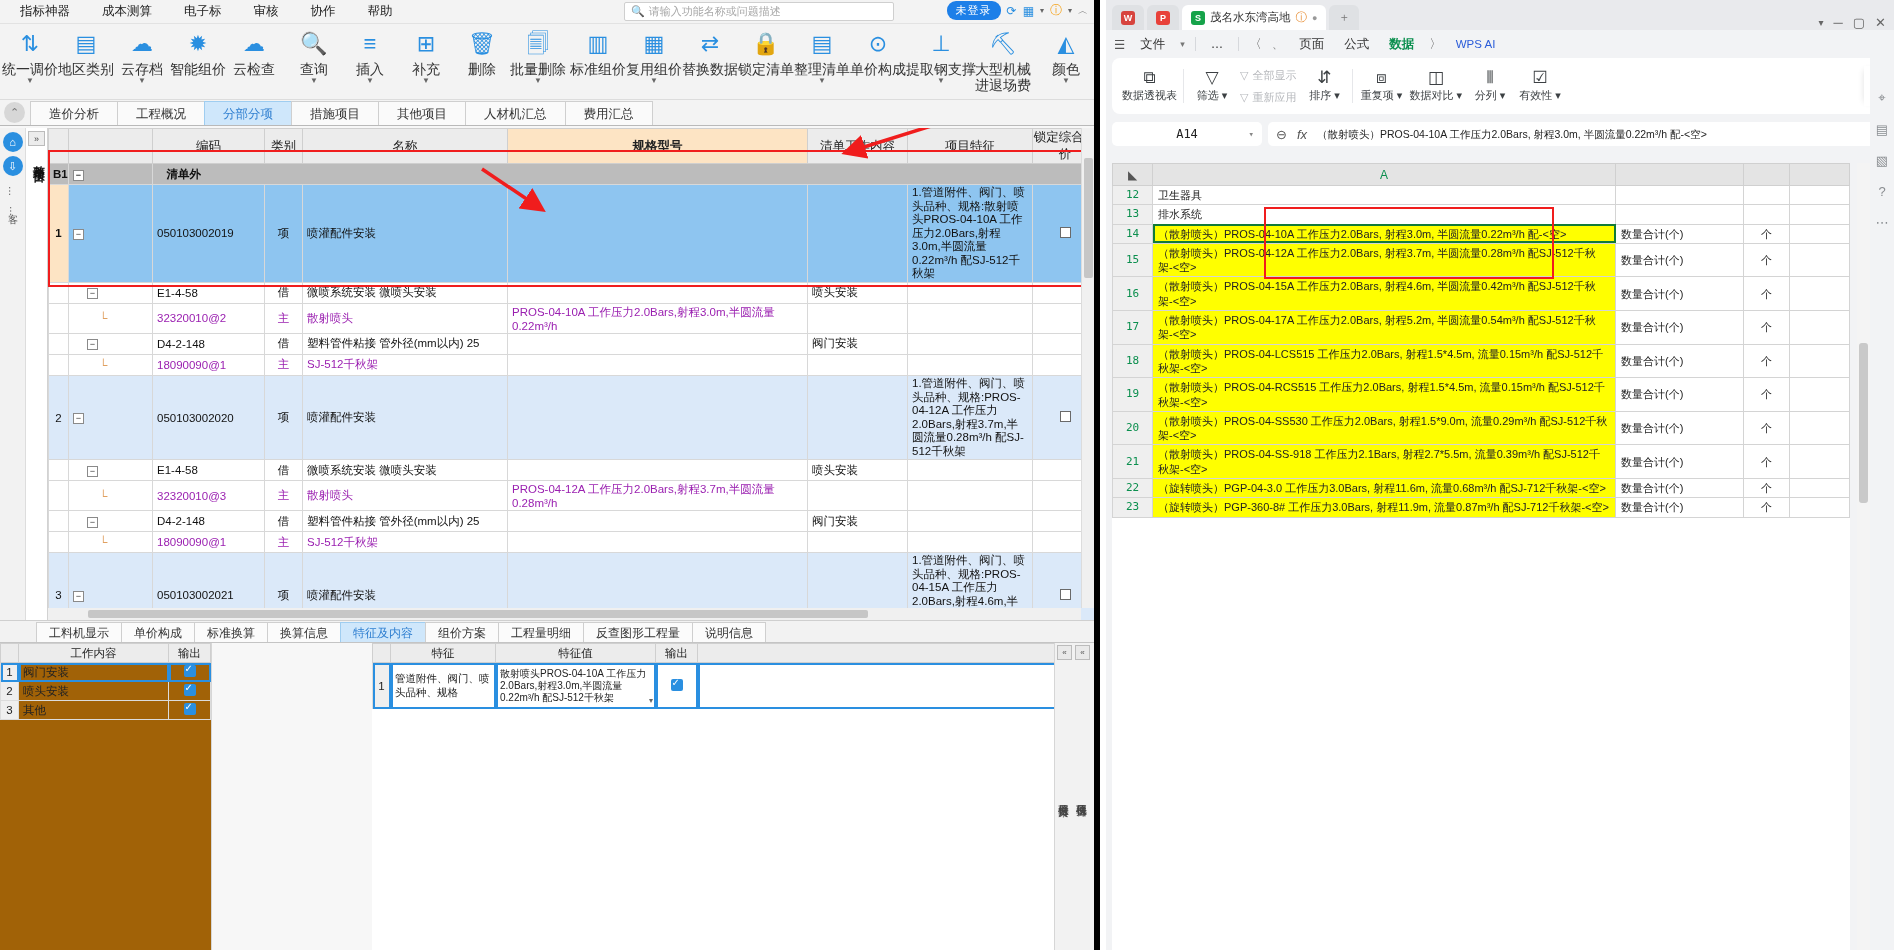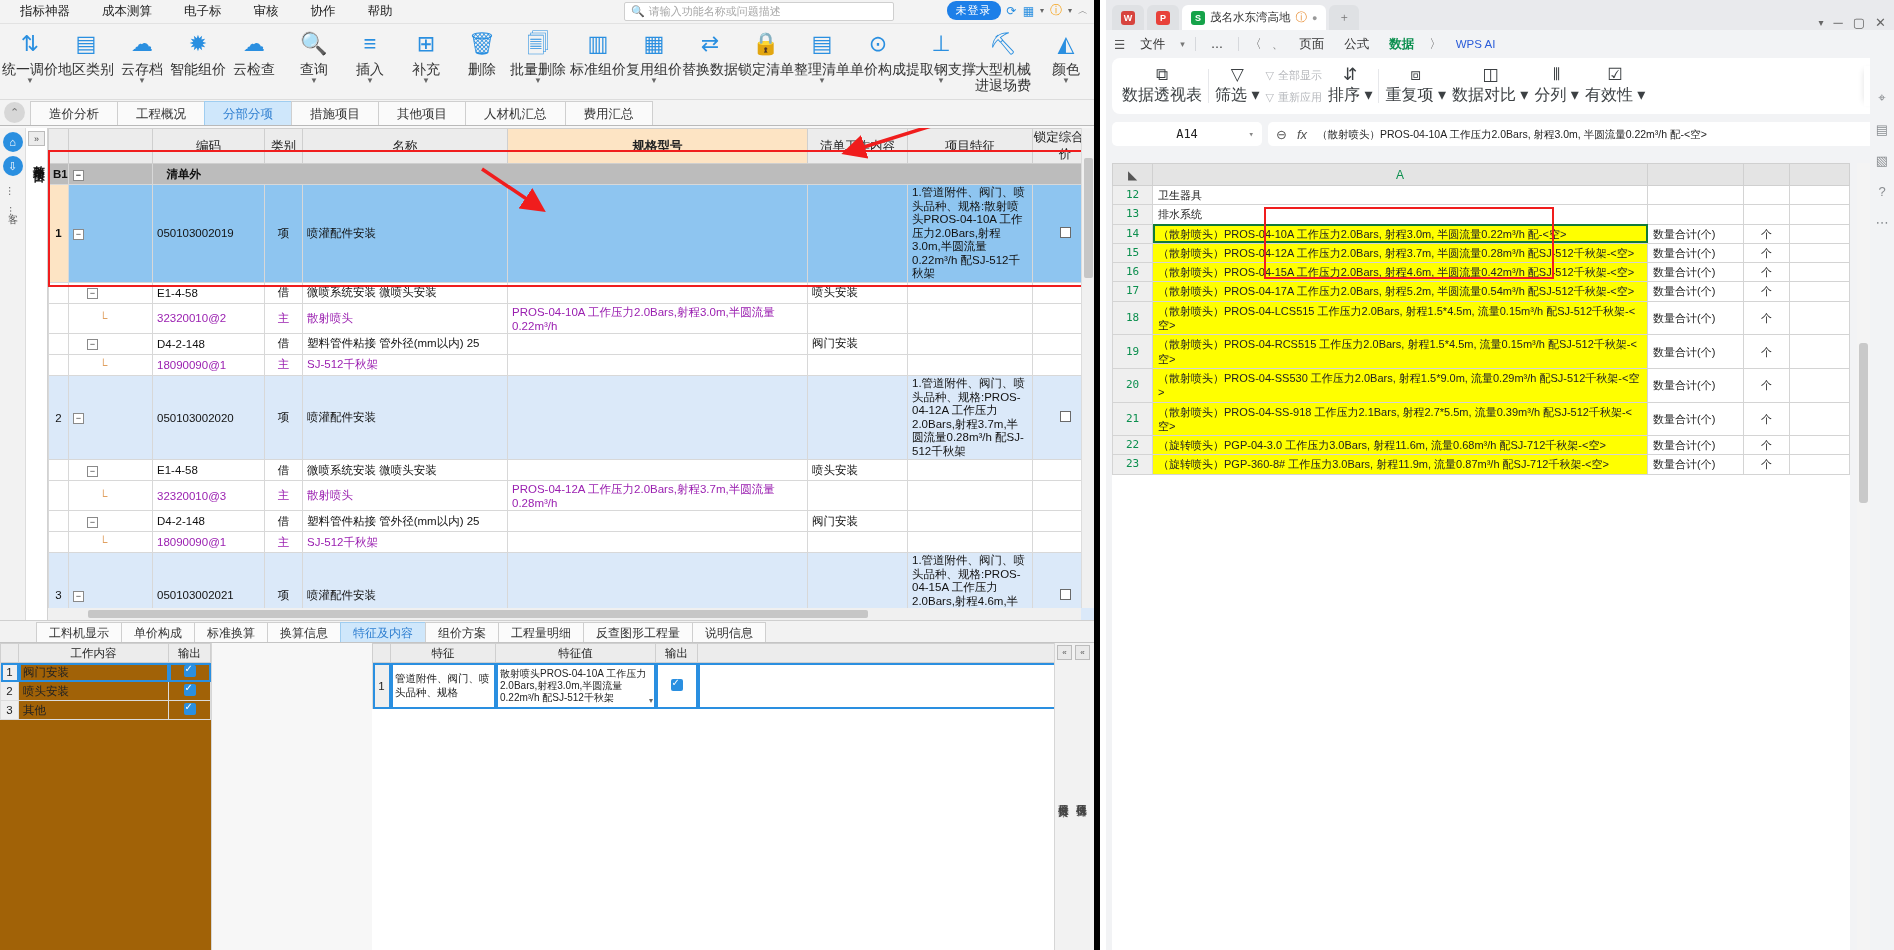--- a/index.html
+++ b/index.html
@@ -128,21 +128,21 @@
   .wmenu .mitem{padding:2px 5px;border-radius:4px;}
   .wmenu .mitem.sel{color:#0b8f4e;font-weight:bold;}
   .wmenu .vline{width:1px;height:14px;background:#d6d8dc;}
   .wmenu .aibtn{margin-left:4px;color:#2b5cd9;font-size:11.5px;}
 
   .wribbon{height:56px;margin:0 6px;background:#fff;border-radius:8px;display:flex;align-items:center;
            padding:0 4px;position:relative;}
   .wgrp{display:flex;align-items:center;height:100%;padding:0 6px;gap:6px;}
   .wb{display:flex;flex-direction:column;align-items:center;justify-content:center;min-width:44px;gap:2px;}
   .wb .ic{font-size:17px;color:#3c4043;line-height:1;}
-  .wb .tx{font-size:16px;color:#3c4043;white-space:nowrap;}
+  .wb .tx{font-size:11px;color:#3c4043;white-space:nowrap;}
   .wbh{display:flex;align-items:center;gap:4px;font-size:11px;color:#b7b9bd;}
   .wsep{width:1px;height:34px;background:#e6e7ea;}
   .wmore{position:absolute;right:2px;top:8px;width:22px;height:40px;background:#fff;
          display:flex;align-items:center;justify-content:center;color:#888;font-size:14px;
          box-shadow:-4px 0 6px -4px rgba(0,0,0,.12);}
 
   .wformula{height:30px;margin:5px 6px 3px 6px;display:flex;align-items:center;gap:6px;}
   .namebox{width:150px;height:24px;background:#fff;border-radius:5px;display:flex;align-items:center;
            justify-content:center;position:relative;font-family:"DejaVu Sans Mono",monospace;font-size:12px;}
   .namebox .cv{position:absolute;right:8px;color:#888;font-size:9px;}
@@ -151,21 +151,21 @@
   .fbar .ftext{font-size:10.5px;color:#222;line-height:1.2;white-space:pre-line;}
 
   .wsheet{position:absolute;left:6px;right:44px;top:163px;bottom:0;background:#fff;overflow:hidden;}
   table.s{border-collapse:collapse;table-layout:fixed;width:100%;}
   table.s th{background:#e4e4e4;border:1px solid #d0d0d0;height:22px;font-weight:normal;font-size:12px;color:#0b8f4e;}
   table.s th.rh{width:40px;color:#555;background:#e4e4e4;}
   table.s td{border:1px solid #d4d4d4;font-size:11px;padding:2px 5px;vertical-align:middle;line-height:1.3;}
   td.rowhead{background:#efefef;text-align:center;color:#0b8f4e;font-size:12.5px;
              font-family:"DejaVu Sans Mono",monospace;border:1px solid #d0d0d0;}
   td.yel{background:#ffff00;}
-  .colA{width:auto;} .colB{width:96px;} .colC{width:46px;text-align:center;} .colD{width:60px;}
+  .colA{width:auto;} .colB{width:128px;} .colC{width:46px;text-align:center;} .colD{width:60px;}
   .wvscroll{position:absolute;right:24px;top:163px;bottom:0;width:13px;background:#f4f4f4;}
   .wvscroll .thumb{position:absolute;top:180px;left:2px;width:9px;height:160px;background:#c9c9c9;border-radius:3px;}
   .wrail{position:absolute;right:0;top:30px;bottom:0;width:24px;background:#f2f3f5;
          display:flex;flex-direction:column;align-items:center;gap:16px;padding-top:60px;color:#8a8d91;font-size:13px;}
   .selbox{outline:2px solid #127a38; outline-offset:-2px;}
 </style>
 </head>
 <body>
 
 <div class="app">

